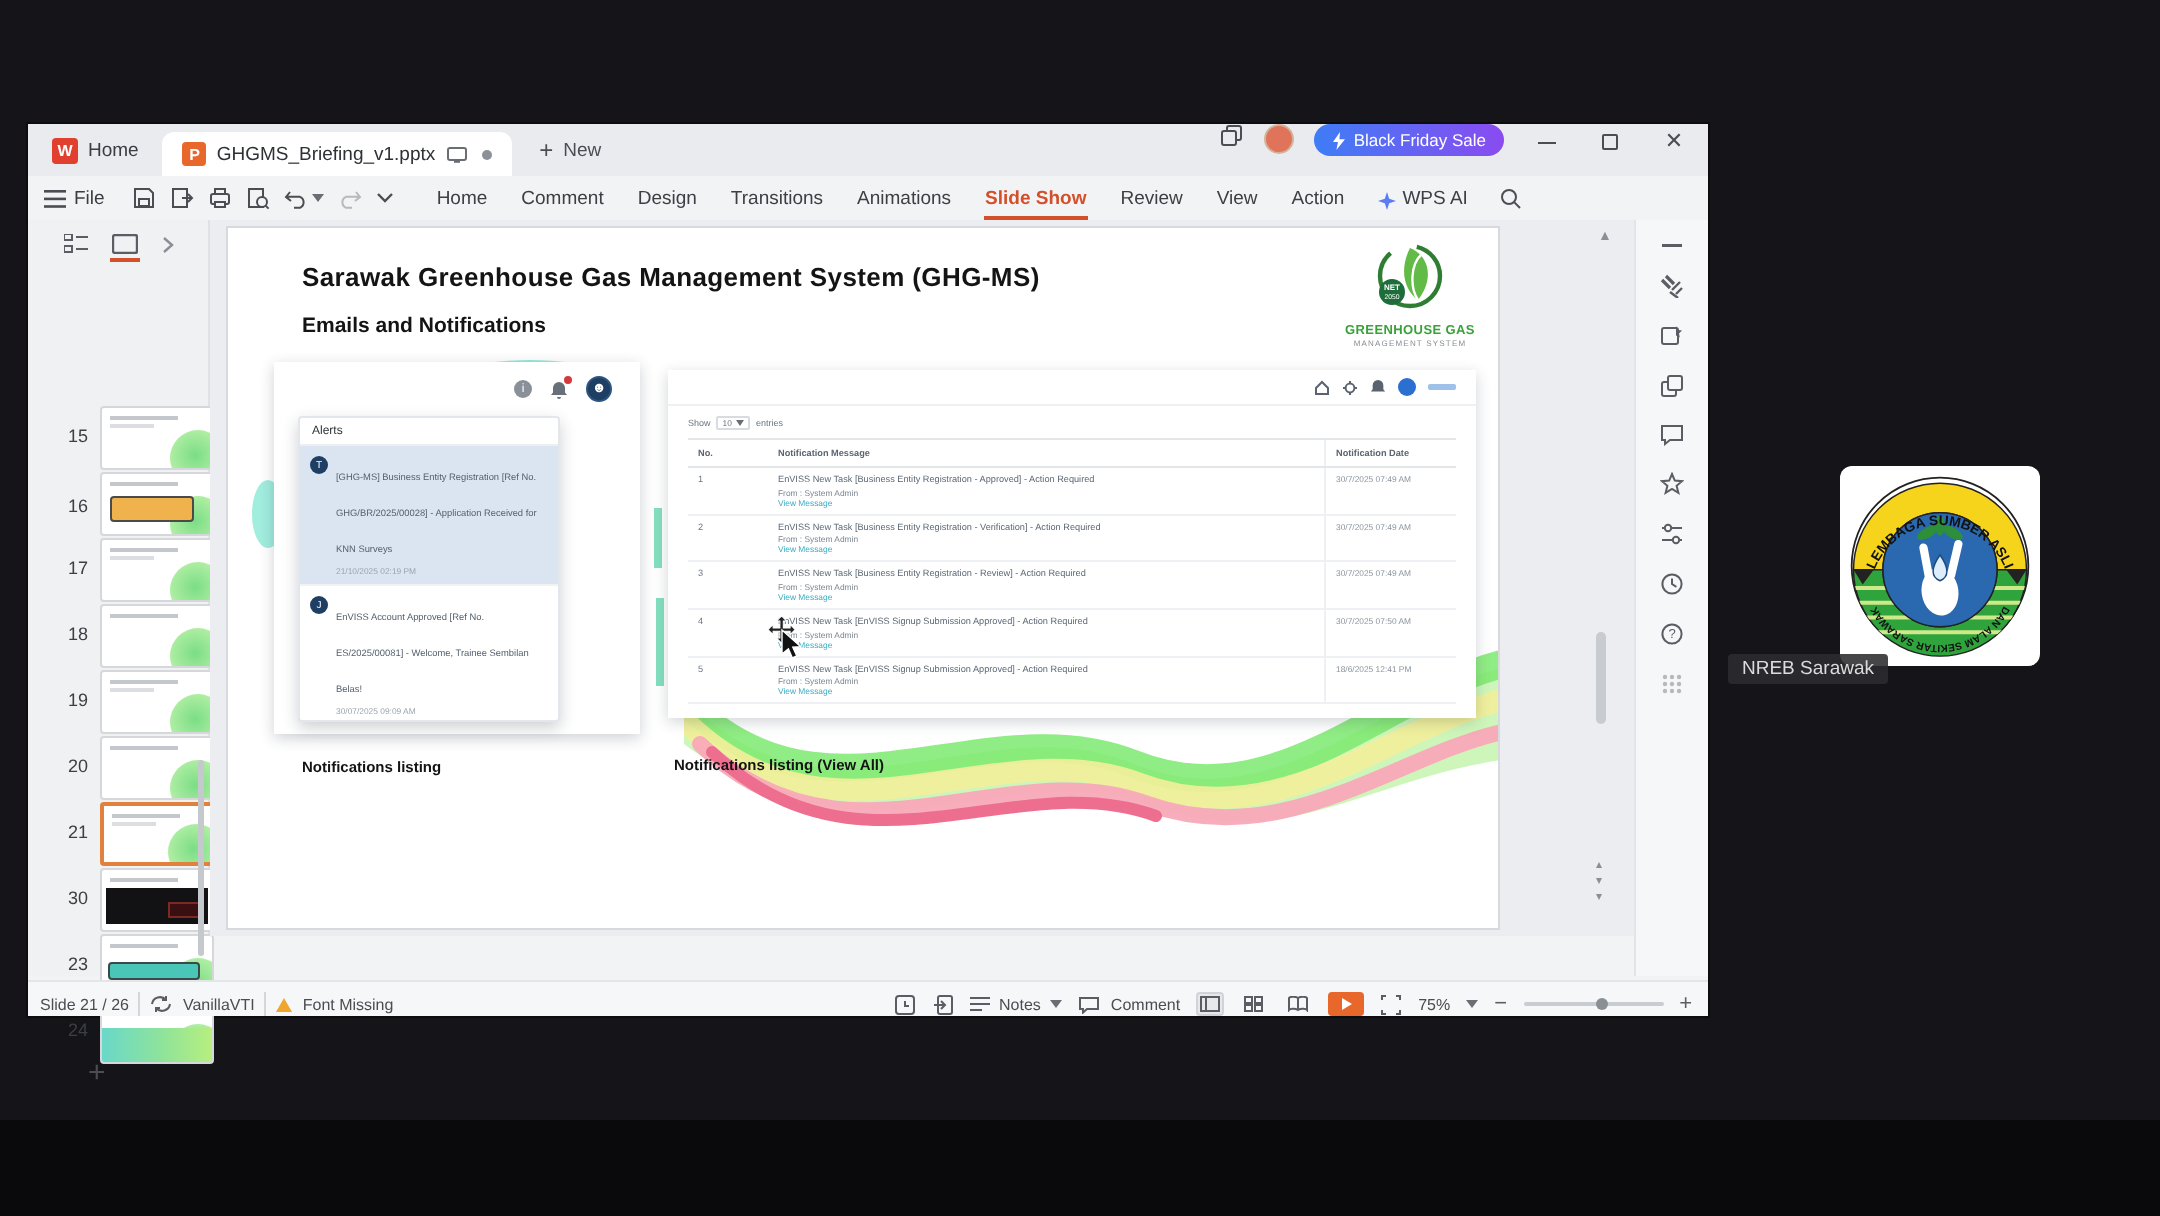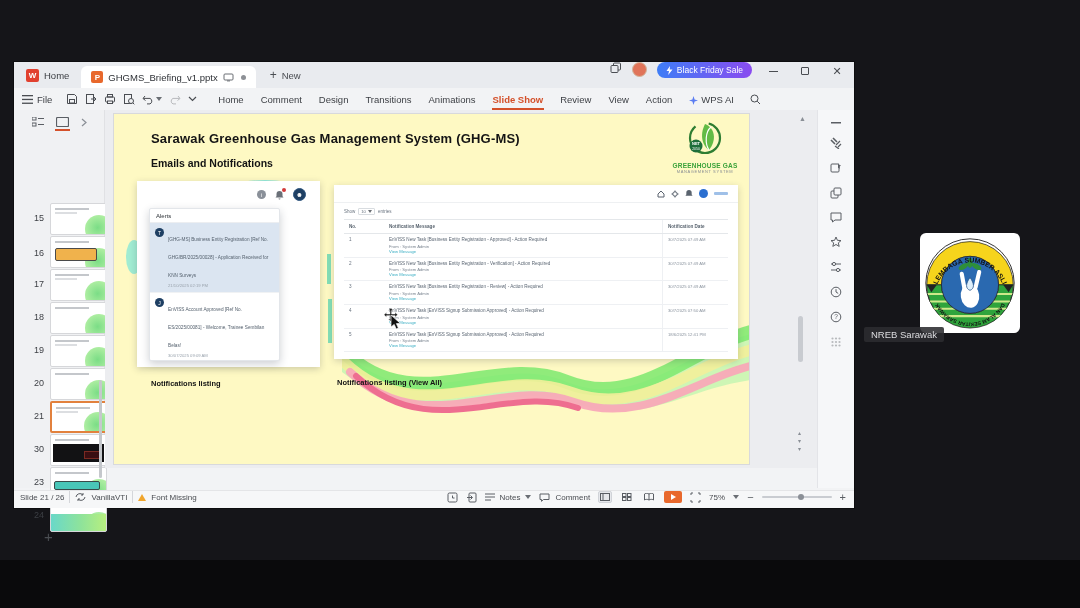--- a/index.html
+++ b/index.html
@@ -58,21 +58,21 @@
 .box-orange{position:absolute;left:4px;top:11px;width:42px;height:13px;background:#f0b24c;border:1px solid #4a4a4a;border-radius:2px}
 .dark-fill{position:absolute;left:2px;top:9px;right:2px;bottom:3px;background:#121214}
 .dark-fill i{position:absolute;right:4px;bottom:3px;width:16px;height:8px;background:#3a0f12;border:1px solid #7a2a22}
 .teal-bar{position:absolute;left:3px;top:13px;width:46px;height:9px;background:#49c6b8;border:1px solid #3a4a4a;border-radius:2px}
 .wave-fill{position:absolute;left:0;right:0;bottom:0;height:17px;background:linear-gradient(90deg,#69d8c9,#8fe39a 55%,#b7ef7f)}
 .panel-scroll{position:absolute;left:85px;top:270px;width:3px;height:98px;background:#c5c8cc;border-radius:2px}
 .add-slide{position:absolute;left:30px;top:418px;font-size:15px;color:#4a4d52}
 
 
 #editarea{left:91px;top:48px;width:712px;height:358px;background:#ecedf0}
-#slide{position:absolute;left:8px;top:3px;width:637px;height:352px;background:#fef9c3;border:1px solid #d8d9dc;overflow:hidden}
+#slide{position:absolute;left:8px;top:3px;width:637px;height:352px;background:#ffffff;border:1px solid #d8d9dc;overflow:hidden}
 .s-title{position:absolute;left:37px;top:17px;font-size:13px;font-weight:bold;color:#141414;letter-spacing:.2px}
 .s-subtitle{position:absolute;left:37px;top:43px;font-size:10.5px;font-weight:bold;color:#141414}
 .s-caption{position:absolute;font-size:7.5px;font-weight:bold;color:#141414;z-index:6}
 
 .ghg-logo{position:absolute;left:552px;top:6px;width:78px;text-align:center}
 .ghg-line1{font-size:6.5px;font-weight:bold;color:#3aa23a;margin-top:2px;letter-spacing:.2px}
 .ghg-line2{font-size:4px;color:#8a8f94;letter-spacing:.6px}
 
 .deco-ellipse{position:absolute;left:95px;top:66px;width:112px;height:44px;border-radius:50%;background:radial-gradient(circle at 50% 50%,#7ee6d4,#a9efe2 65%,rgba(255,255,255,0) 75%)}
 .deco-cres{position:absolute;left:12px;top:126px;width:16px;height:34px;border-radius:50%;background:#8ae8d6;opacity:.8}
@@ -122,21 +122,21 @@
 
 
 #notesbar{left:91px;top:406px;width:712px;height:20px;background:#fbfcfd;border-top:1px solid #dfe1e5}
 #notesbar span{position:absolute;left:14px;top:5px;font-size:8px;color:#9aa0a8}
 
 
 #rail{left:803px;top:48px;width:37px;height:378px;background:#f6f7f9;border-left:1px solid #e3e4e8;display:flex;flex-direction:column;align-items:center;padding-top:12px;gap:13px;color:#5a5e64}
 #rail .dim{opacity:.4}
 
 
-#statusbar{left:0;top:428px;width:840px;height:18px;background:#f6f7f8;border-top:1px solid #e4e5e7;display:flex;align-items:flex-start;font-size:8px;color:#4a4d52}
+#statusbar{left:0;top:428px;width:840px;height:18px;background:#f6f7f8;border-top:1px solid #e4e5e7;display:flex;align-items:flex-end;font-size:8px;color:#4a4d52}
 #statusbar .grp{display:flex;align-items:center;gap:5px}
 .warn-tri{width:0;height:0;border-left:4px solid transparent;border-right:4px solid transparent;border-bottom:7px solid #f0a52c}
 .view-btn{width:14px;height:12px;border:1px solid transparent;display:flex;align-items:center;justify-content:center;color:#5a5e64}
 .view-btn.sel{background:#e6e8ec;border-color:#d0d3d8;border-radius:2px}
 .play-btn{width:18px;height:12px;background:#e8682c;border-radius:2px;display:flex;align-items:center;justify-content:center}
 .play-tri{width:0;height:0;border-left:5px solid #fff;border-top:3px solid transparent;border-bottom:3px solid transparent}
 .zoom-slider{width:70px;height:2px;background:#c9ccd1;border-radius:1px;position:relative}
 .zoom-slider i{position:absolute;left:36px;top:-2px;width:6px;height:6px;border-radius:50%;background:#8a8f96}
 
 

